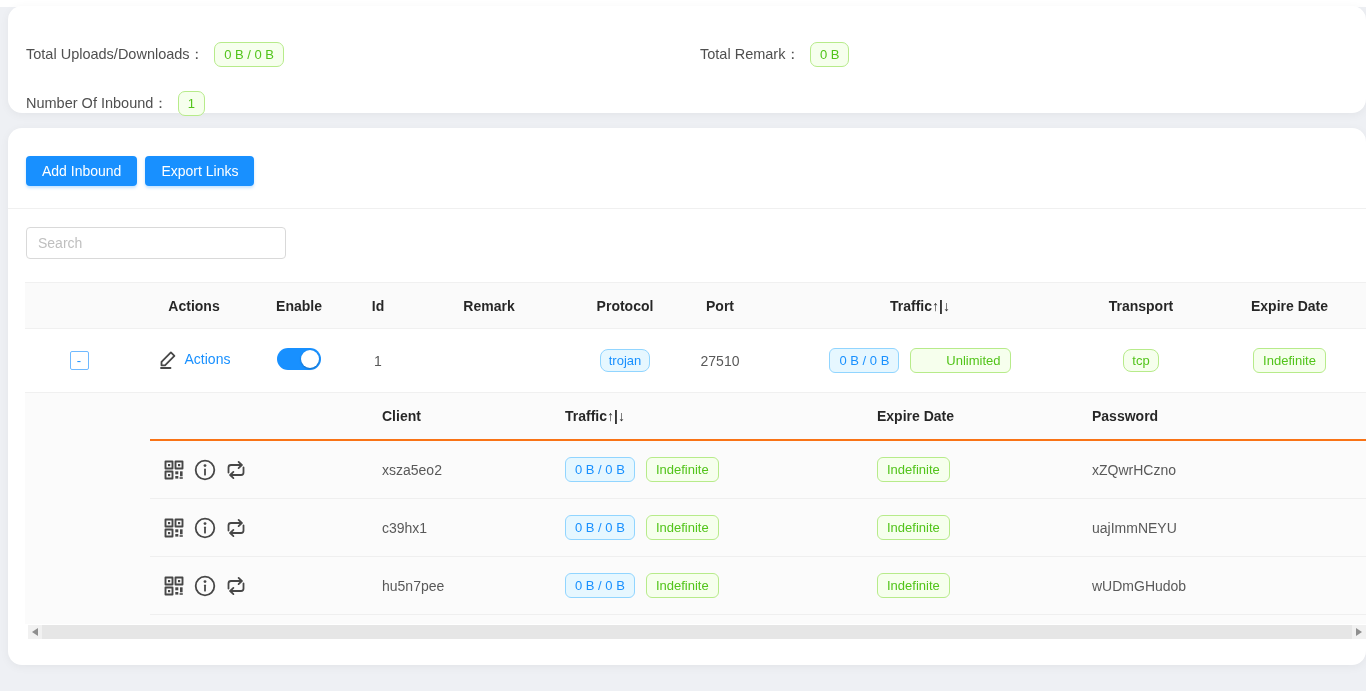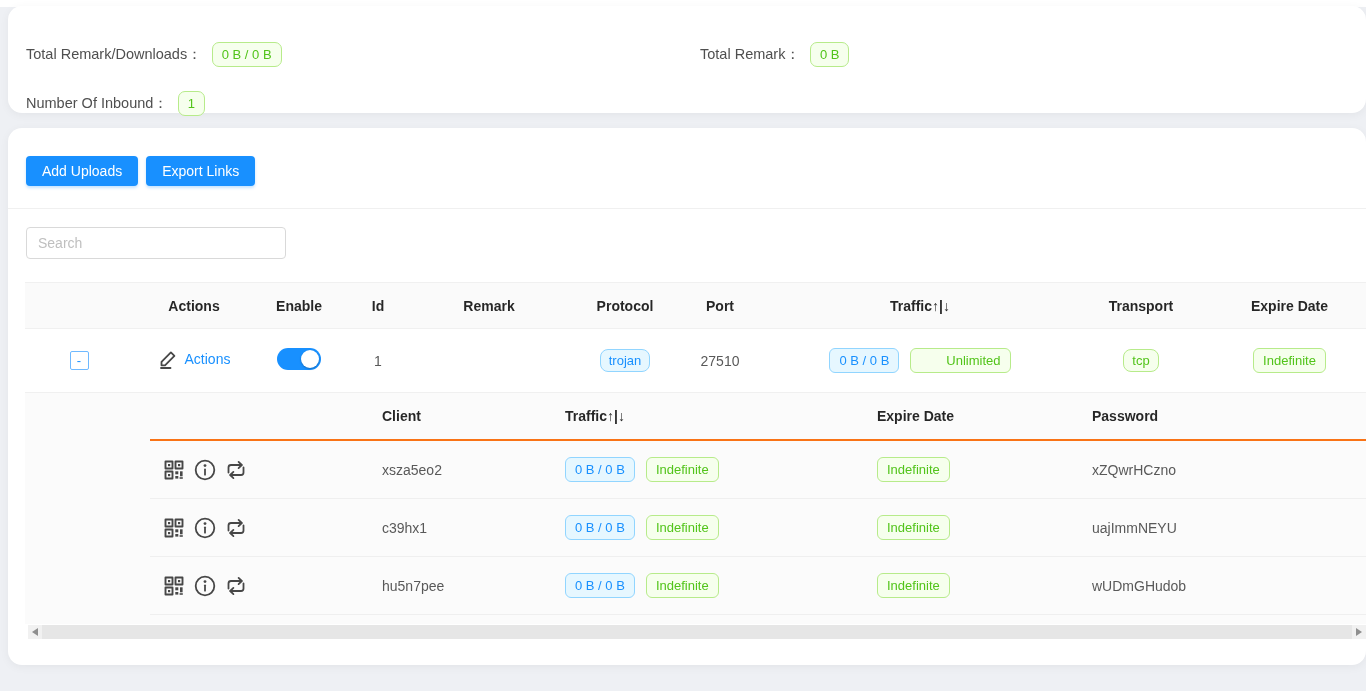--- a/index.html
+++ b/index.html
@@ -167,37 +167,37 @@
   svg.ico { stroke: #474747; fill: none; stroke-width: 1.8; stroke-linecap: round; stroke-linejoin: round; }
   svg.ico .f { fill: #474747; stroke: none; }
 </style>
 </head>
 <body>
 
 <div class="top-white-strip"></div>
 
 <div class="card stats">
   <div class="stat-group g1">
-    <span class="stat-label">Total Remark/Downloads：</span>
+    <span class="stat-label">Total Uploads/Downloads：</span>
     <span class="badge-green">0 B / 0 B</span>
   </div>
   <div class="stat-group g2">
     <span class="stat-label">Number Of Inbound：</span>
     <span class="badge-green">1</span>
   </div>
   <div class="stat-group g3">
     <span class="stat-label">Total Remark：</span>
     <span class="badge-green">0 B</span>
   </div>
 </div>
 
 <div class="card main">
 
   <div class="btn-row">
-    <button class="btn-primary">Add Uploads</button>
+    <button class="btn-primary">Add Inbound</button>
     <button class="btn-primary">Export Links</button>
   </div>
 
   <div class="divider"></div>
 
   <div class="search-wrap">
     <input class="search-input" type="text" placeholder="Search" style="">
   </div>
 
   <div class="tbl">

